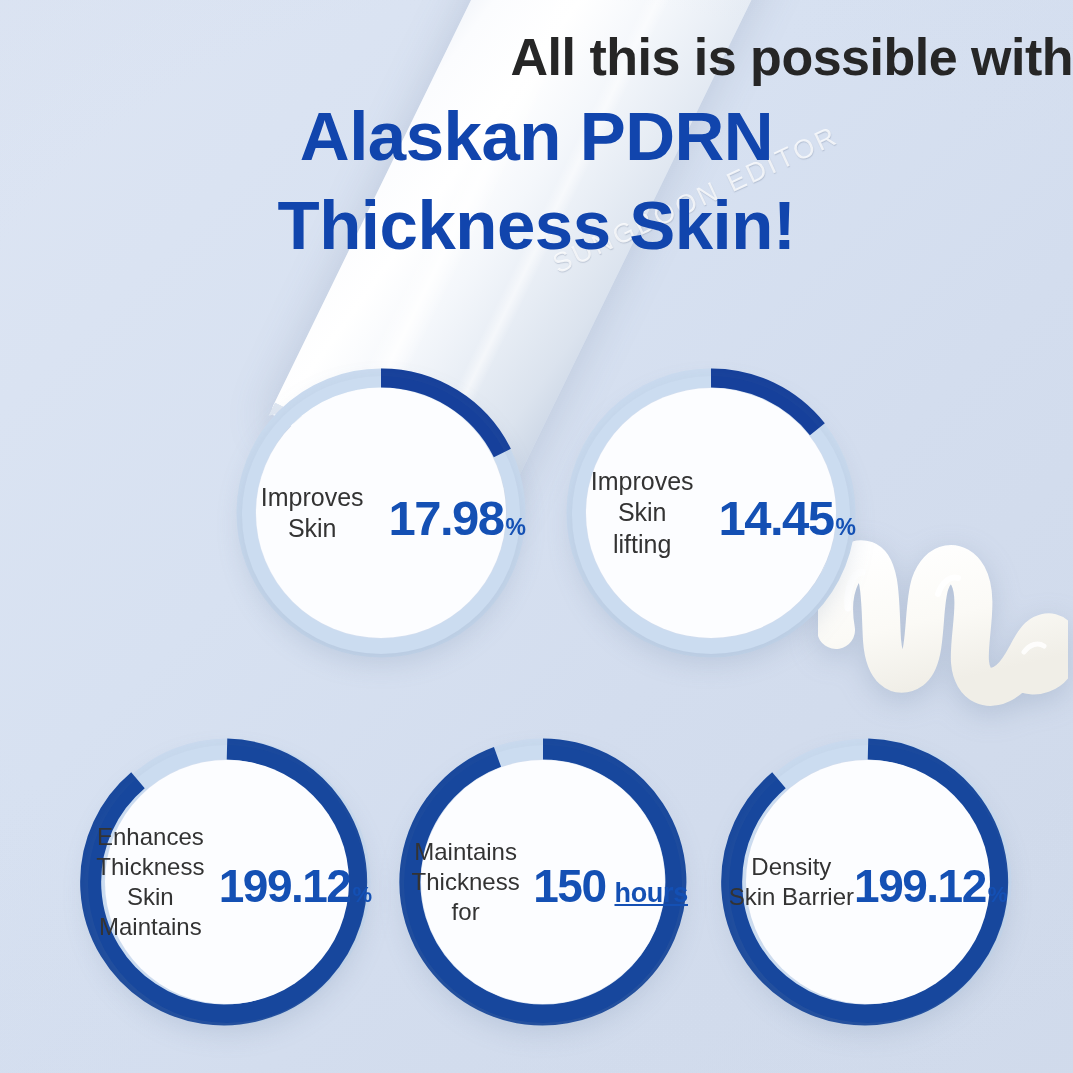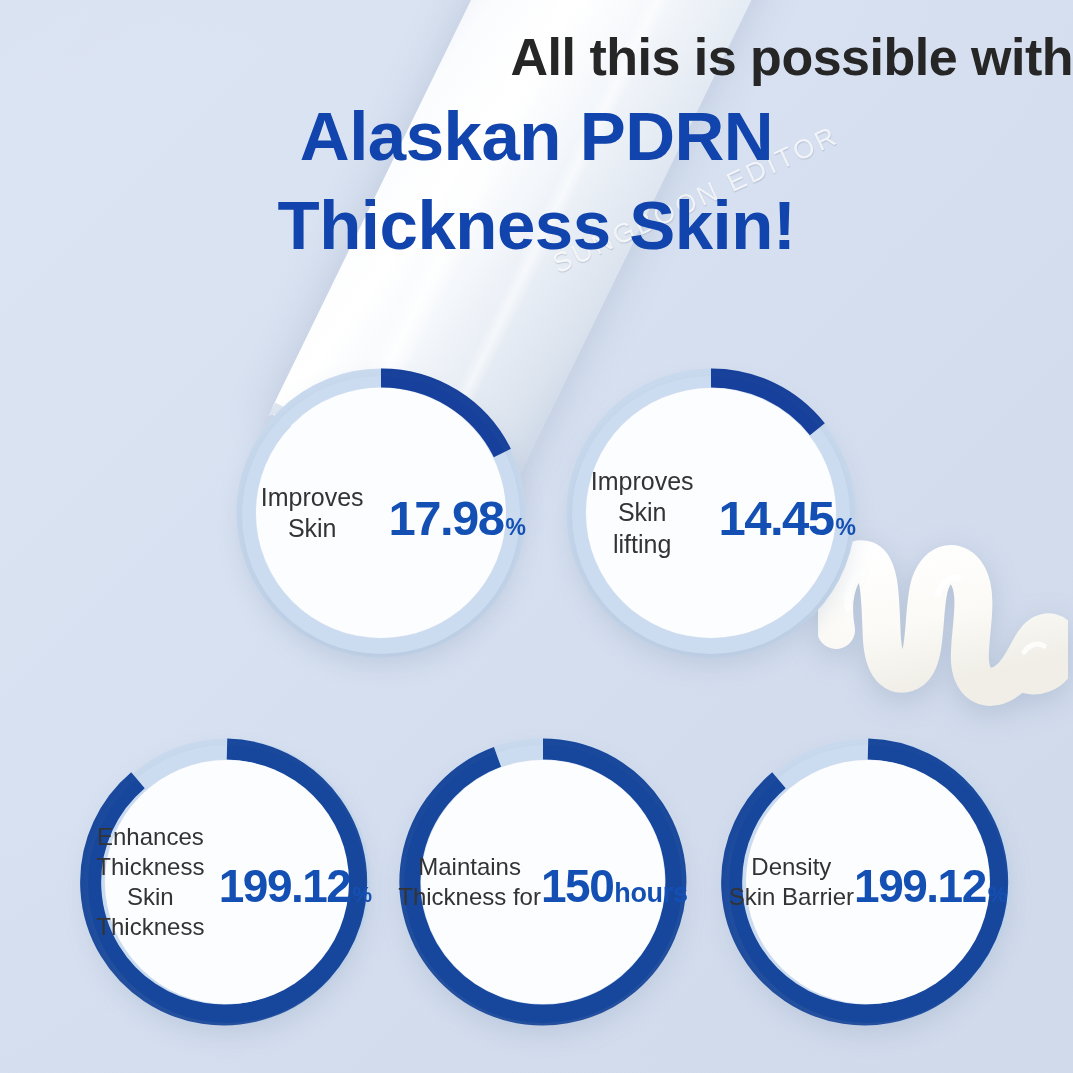--- a/index.html
+++ b/index.html
@@ -178,21 +178,21 @@
   .donut.top .caption { font-size: 25px; }
   .donut.top .value-num { font-size: 49px; }
   .donut.top .value-unit { font-size: 23px; margin-left: 2px; }
   .donut.top .value-row { margin-top: 10px; }
 
   
   .donut.bot .caption { font-size: 24px; }
   .donut.bot .value-num { font-size: 46px; }
   .donut.bot .value-unit { font-size: 22px; margin-left: 2px; }
   .donut.bot .value-row { margin-top: 8px; }
-  .donut.bot .value-unit.wide { font-size: 27px; margin-left: 1px; letter-spacing: -0.3px; }
+  .donut.bot .value-unit.wide { font-size: 27px; margin-left: 9px; letter-spacing: -0.3px; text-decoration: underline; }
 
   .donut-shadow {
     position: absolute;
     border-radius: 50%;
     box-shadow: 0 10px 26px rgba(110,130,165,0.22);
     pointer-events: none;
   }
 </style>
 </head>
 <body>
@@ -272,21 +272,21 @@
     <div class="donut-shadow" style="left:6px; top:8px; width:278px; height:278px;"></div>
     <svg width="290" height="290" viewBox="0 0 290 290">
       <circle cx="145" cy="145" r="133" fill="none" stroke="#cbdcf0" stroke-width="21"></circle>
       <path d="M 145 12 A 133 133 0 1 1 55.97 43.24" fill="none" stroke="#17479d" stroke-width="21"></path>
       <circle cx="145" cy="145" r="122" fill="#fcfdff"></circle>
     </svg>
     <div class="center-text">
       <div class="caption">
         <div>Enhances</div>
         <div>Thickness</div>
-        <div>Skin Thickness</div>
+        <div>Skin Maintains</div>
       </div>
       <div class="value-row">
         <span class="value-num">199.12</span>
         <span class="value-unit">%</span>
       </div>
     </div>
   </div>
 
   <div class="donut bot" style="left:398px; top:737px; width:290px; height:290px;">
     <div class="donut-shadow" style="left:6px; top:8px; width:278px; height:278px;"></div>

